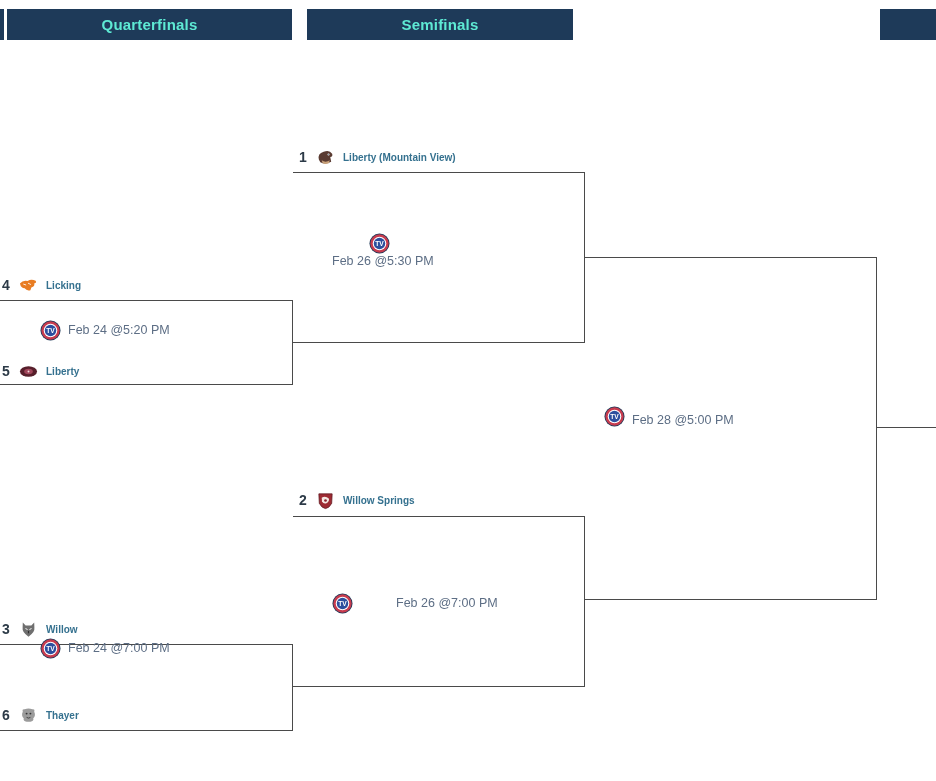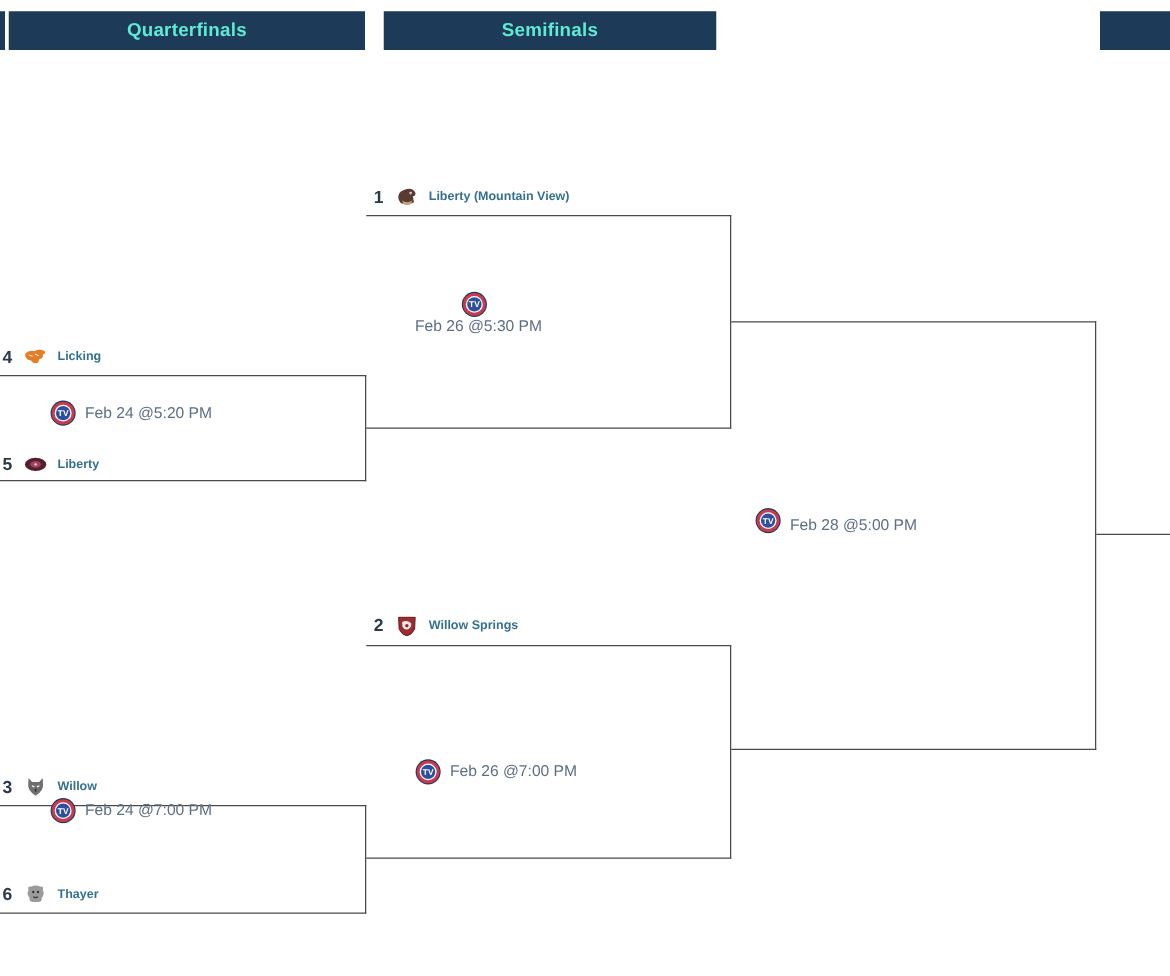--- a/index.html
+++ b/index.html
@@ -68,21 +68,21 @@
   .game-info {
     position:absolute; height:22px;
     display:flex; align-items:center; white-space:nowrap;
   }
   .game-info .tv { width:21px; height:21px; display:inline-flex; margin-right:7px; cursor:pointer; }
   .game-info .tv svg { width:21px; height:21px; }
   .game-info .dt { font-size:12.5px; color:#5d6e85; }
   #game-qf1   { left:40px;  top:319px; }
   #game-qf2   { left:40px;  top:637px; }
   #game-sf1   { left:332px; top:233px;flex-direction:column; }
-  #game-sf2   { left:332px; top:606px; }
+  #game-sf2   { left:332px; top:592px;gap:36px; }
   #game-final { left:604px; top:405px;align-items:flex-end; }
 </style>
 </head>
 <body>
 
 <div class="bracket">
 
   <div class="hdr-cell" id="hdr-stub-left"></div>
   <div class="hdr-cell" id="hdr-qf">Quarterfinals</div>
   <div class="hdr-cell" id="hdr-sf">Semifinals</div>

